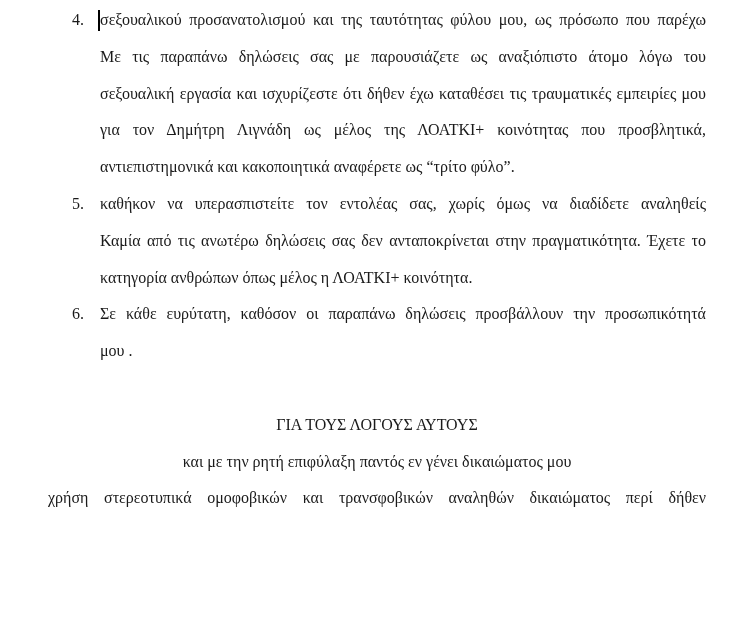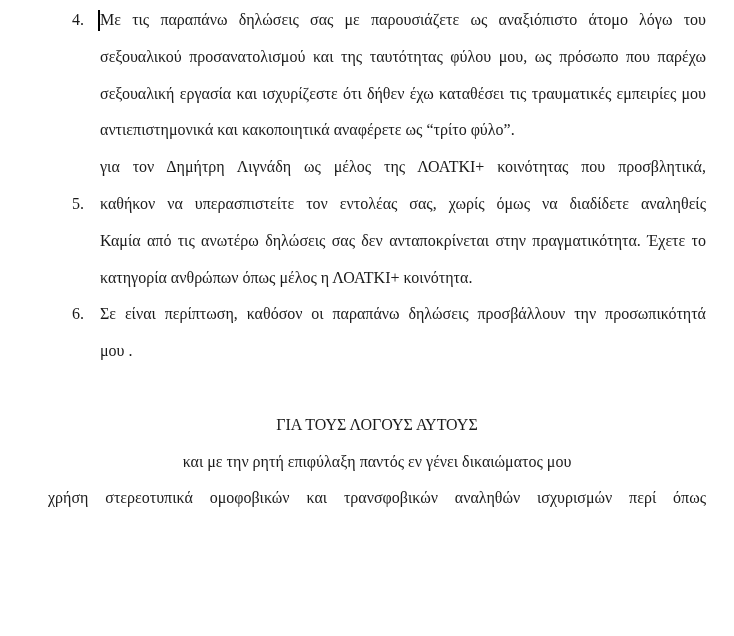--- a/index.html
+++ b/index.html
@@ -25,48 +25,48 @@
 </style>
 </head>
 <body>
 
 <div class="content">
 
   <div class="list-item">
     <span class="num">4.</span>
     <div class="item-lines">
       <span class="caret"></span>
+      <div class="line j">σεξουαλικού προσανατολισμού και της ταυτότητας φύλου μου, ως πρόσωπο που παρέχω</div>
       <div class="line j">Με τις παραπάνω δηλώσεις σας με παρουσιάζετε ως αναξιόπιστο άτομο λόγω του</div>
-      <div class="line j">σεξουαλικού προσανατολισμού και της ταυτότητας φύλου μου, ως πρόσωπο που παρέχω</div>
       <div class="line j">σεξουαλική εργασία και ισχυρίζεστε ότι δήθεν έχω καταθέσει τις τραυματικές εμπειρίες μου</div>
+      <div class="line j">για τον Δημήτρη Λιγνάδη ως μέλος της ΛΟΑΤΚΙ+ κοινότητας που προσβλητικά,</div>
       <div class="line">αντιεπιστημονικά και κακοποιητικά αναφέρετε ως “τρίτο φύλο”.</div>
-      <div class="line j">για τον Δημήτρη Λιγνάδη ως μέλος της ΛΟΑΤΚΙ+ κοινότητας που προσβλητικά,</div>
     </div>
   </div>
 
   <div class="list-item">
     <span class="num">5.</span>
     <div class="item-lines">
       <div class="line j">καθήκον να υπερασπιστείτε τον εντολέας σας, χωρίς όμως να διαδίδετε αναληθείς</div>
       <div class="line j">Καμία από τις ανωτέρω δηλώσεις σας δεν ανταποκρίνεται στην πραγματικότητα. Έχετε το</div>
       <div class="line">κατηγορία ανθρώπων όπως μέλος η ΛΟΑΤΚΙ+ κοινότητα.</div>
     </div>
   </div>
 
   <div class="list-item">
     <span class="num">6.</span>
     <div class="item-lines">
-      <div class="line j">Σε είναι περίπτωση, καθόσον οι παραπάνω δηλώσεις προσβάλλουν την προσωπικότητά</div>
+      <div class="line j">Σε κάθε ευρύτατη, καθόσον οι παραπάνω δηλώσεις προσβάλλουν την προσωπικότητά</div>
       <div class="line">μου .</div>
     </div>
   </div>
 
   <div class="spacer"></div>
 
   <div class="line center">ΓΙΑ ΤΟΥΣ ΛΟΓΟΥΣ ΑΥΤΟΥΣ</div>
 
   <div class="line center">και με την ρητή επιφύλαξη παντός εν γένει δικαιώματος μου</div>
 
   <div class="closing">
-    <div class="line j">χρήση στερεοτυπικά ομοφοβικών και τρανσφοβικών αναληθών ισχυρισμών περί όπως</div>
+    <div class="line j">χρήση στερεοτυπικά ομοφοβικών και τρανσφοβικών αναληθών δικαιώματος περί δήθεν</div>
   </div>
 
 </div>
 
 </body></html>

